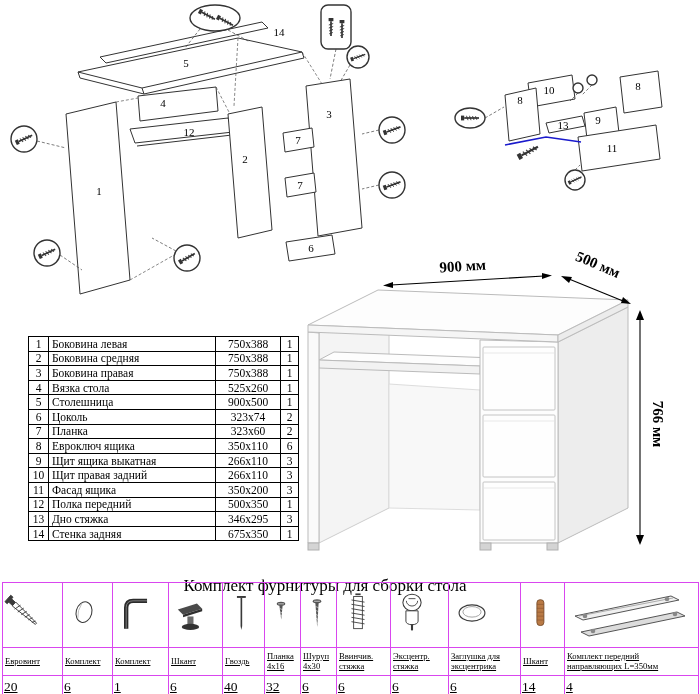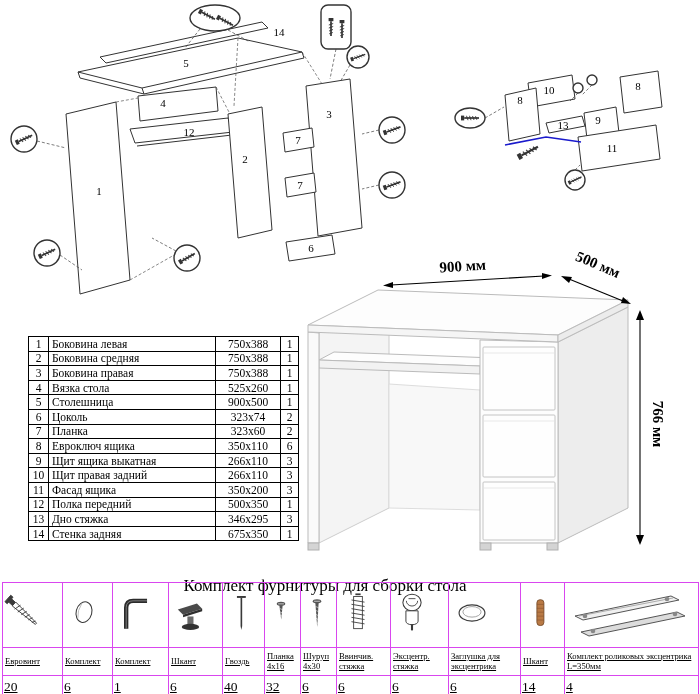--- a/index.html
+++ b/index.html
@@ -435,21 +435,21 @@
     <td class="hw-name-cell">Комплект</td>
     <td class="hw-name-cell">Комплект</td>
     <td class="hw-name-cell">Шкант</td>
     <td class="hw-name-cell">Гвоздь</td>
     <td class="hw-name-cell">Планка 4х16</td>
     <td class="hw-name-cell">Шуруп 4х30</td>
     <td class="hw-name-cell">Ввинчив. стяжка</td>
     <td class="hw-name-cell">Эксцентр. стяжка</td>
     <td class="hw-name-cell">Заглушка для эксцентрика</td>
     <td class="hw-name-cell">Шкант</td>
-    <td class="hw-name-cell">Комплект роликовых эксцентрика L=350мм</td>
+    <td class="hw-name-cell">Комплект передний направляющих L=350мм</td>
   </tr>
   <tr>
     <td class="hw-qty-cell">20</td>
     <td class="hw-qty-cell">6</td>
     <td class="hw-qty-cell">1</td>
     <td class="hw-qty-cell">6</td>
     <td class="hw-qty-cell">40</td>
     <td class="hw-qty-cell">32</td>
     <td class="hw-qty-cell">6</td>
     <td class="hw-qty-cell">6</td>

